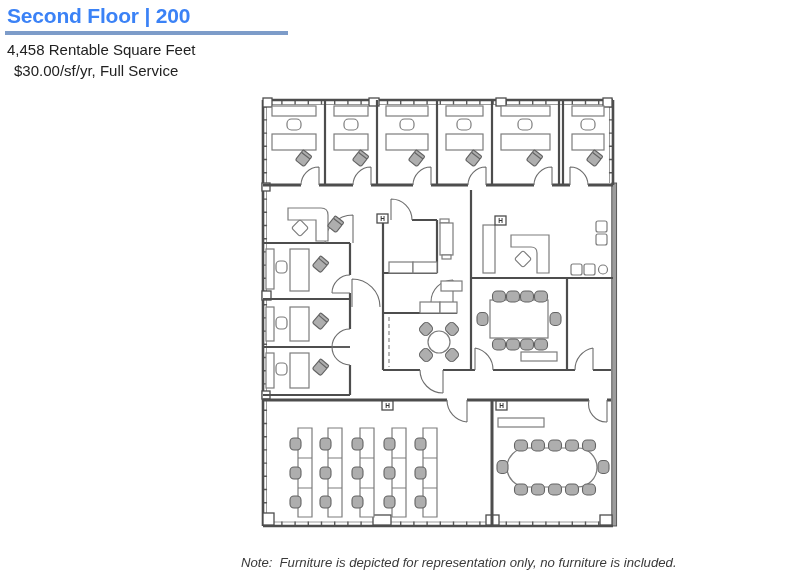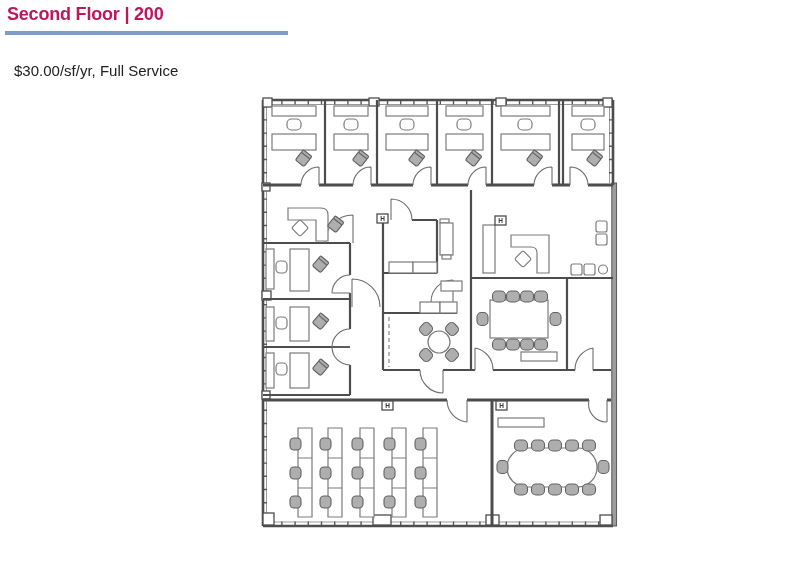--- a/index.html
+++ b/index.html
@@ -1,19 +1,19 @@
 <!DOCTYPE html>
 <html><head>
 <meta charset="utf-8">
 <style>
   html,body{margin:0;padding:0;background:#fff;}
   .page{position:relative;width:795px;height:588px;background:#fff;
         font-family:"Liberation Sans",sans-serif;overflow:hidden;}
-  .title{position:absolute;left:7px;top:4px;font-size:18px;font-weight:600;
-         color:#be185d;letter-spacing:-0.2px;}
+  .title{position:absolute;left:7px;top:4px;font-size:21px;font-weight:600;
+         color:#3b82f6;letter-spacing:-0.2px;}
   .rule{position:absolute;left:5px;top:31px;width:283px;height:4px;background:#7d9cc9;}
   .sub1{position:absolute;left:7px;top:41px;font-size:15px;color:#212121;}
   .sub2{position:absolute;left:14px;top:62px;font-size:15px;color:#212121;}
   .note{position:absolute;left:241px;top:555px;font-size:13.2px;font-style:italic;color:#3a3a3a;}
   .note .lbl{margin-right:7px;}
   svg.plan{position:absolute;left:253px;top:95px;}
   
   .wx{stroke:#4d4d4d;fill:none;stroke-width:2.6;}
   .wi{stroke:#4d4d4d;fill:none;stroke-width:2.2;}
   .wt{stroke:#4d4d4d;fill:none;stroke-width:3;}
@@ -27,20 +27,21 @@
   .dash{stroke:#7c7c7c;fill:none;stroke-width:1.1;stroke-dasharray:4 3;}
   .htag{font:700 6.5px "Liberation Sans",sans-serif;fill:#333;}
 </style>
 </head>
 <body>
 
 <div class="page">
 
   <div class="title">Second Floor | 200</div>
   <div class="rule"></div>
+  <div class="sub1">4,458 Rentable Square Feet</div>
   <div class="sub2">$30.00/sf/yr, Full Service</div>
 
   <svg class="plan" width="368" height="440" viewBox="0 0 368 440">
 
     <g>
       <rect x="358.8" y="88" width="4.8" height="343" fill="#9c9c9c" stroke="#4d4d4d" stroke-width="0.9"></rect>
       <path class="thin" d="M 13.5 9.5 H 356.5 M 13.5 9.5 V 427 M 13.5 427 H 357 M 356.5 9.5 V 88"></path>
       <path class="mull" d="M 15 7.2 H 355"></path>
       <path class="mull" d="M 11.8 11 V 425"></path>
       <path class="mull" d="M 15 428.8 H 355"></path>
@@ -299,14 +300,17 @@
       <text class="htag" x="129.5" y="126" text-anchor="middle">H</text>
       <rect class="pil" x="242" y="121" width="11" height="9"></rect>
       <text class="htag" x="247.5" y="128" text-anchor="middle">H</text>
       <rect class="pil" x="129" y="306" width="11" height="9"></rect>
       <text class="htag" x="134.5" y="313" text-anchor="middle">H</text>
       <rect class="pil" x="243" y="306" width="11" height="9"></rect>
       <text class="htag" x="248.5" y="313" text-anchor="middle">H</text>
     </g>
   </svg>
 
+  <div class="note">
+    <span class="lbl">Note:</span><span>Furniture is depicted for representation only, no furniture is included.</span>
+  </div>
 
 </div>
 
 </body></html>

